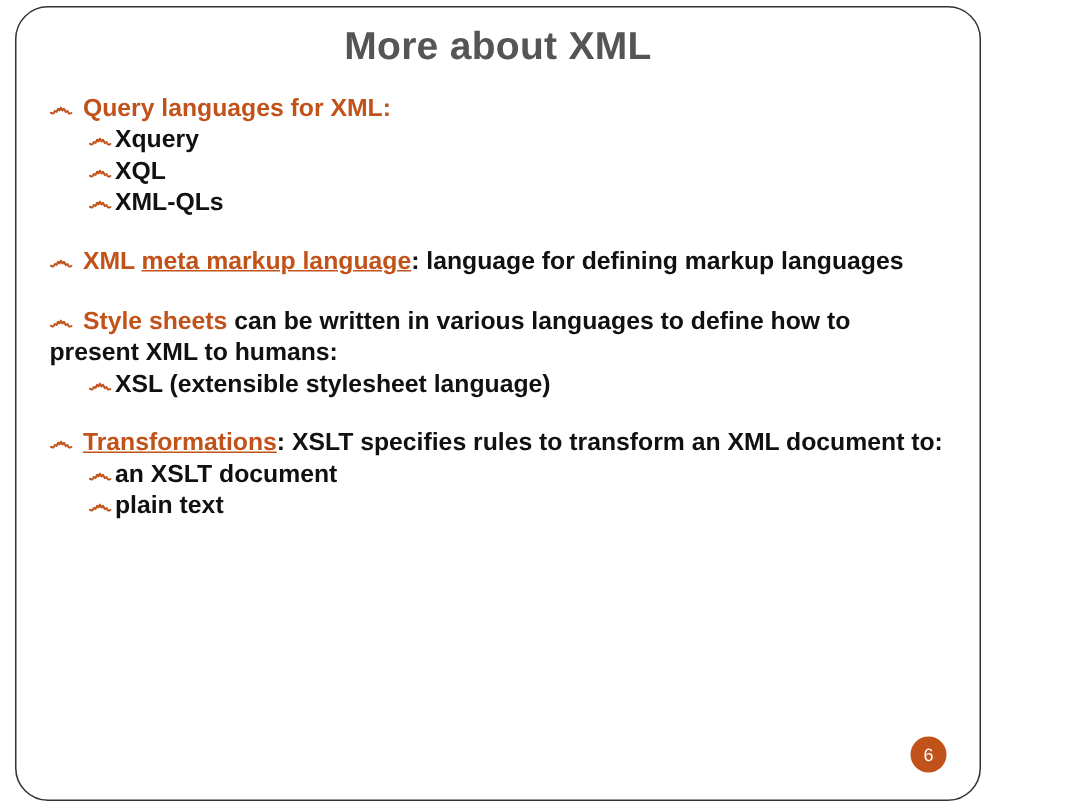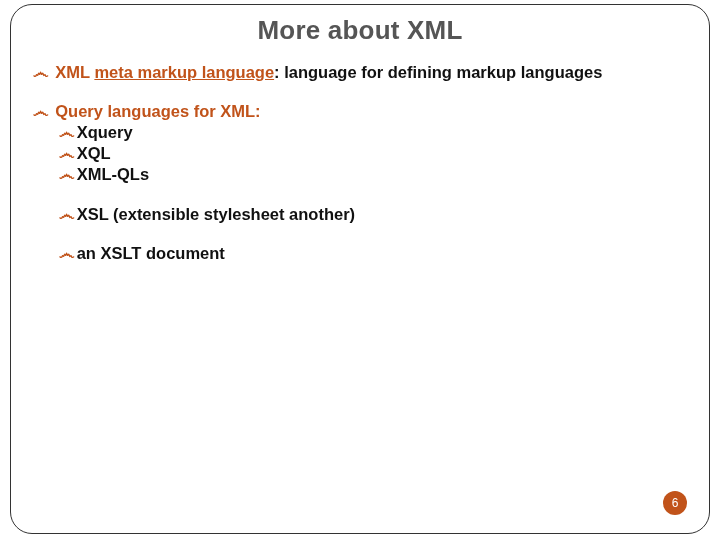--- a/index.html
+++ b/index.html
@@ -1,18 +1,18 @@
 <!DOCTYPE html>
 <html><head>
 <meta charset="utf-8">
 <style>
   * { margin: 0; padding: 0; box-sizing: border-box; }
   html, body { width: 720px; height: 540px; font-family: Arial, Helvetica, sans-serif; background: #fff; overflow: hidden; }
   .slide {
-    width: 700px;
+    width: 644px;
     height: 530px;
     margin: 4px 10px 6px 10px;
     border: 1px solid #333;
     border-radius: 22px;
     padding: 10px 22px 20px 22px;
     position: relative;
   }
   .title {
     text-align: center;
     font-size: 26px;
@@ -45,48 +45,59 @@
 </head>
 <body>
 
 <div class="slide">
 
   <div class="title">More about XML</div>
 
   <div class="group">
     <div class="line">
       <span class="bullet">෴</span>
-      <span class="keyword">XML</span>
-      <span class="keyword underline">meta markup language</span><span>: language for defining markup languages</span>
-    </div>
-  </div>
-
-  <div class="group">
-    <div class="line">
-      <span class="bullet">෴</span>
       <span class="keyword">Query languages for XML:</span>
     </div>
     <div class="line sub">
       <span class="bullet">෴</span><span>Xquery</span>
     </div>
     <div class="line sub">
       <span class="bullet">෴</span><span>XQL</span>
     </div>
     <div class="line sub">
       <span class="bullet">෴</span><span>XML-QLs</span>
     </div>
   </div>
 
   <div class="group">
-    <div class="line sub">
-      <span class="bullet">෴</span><span>XSL (extensible stylesheet another)</span>
+    <div class="line">
+      <span class="bullet">෴</span>
+      <span class="keyword">XML</span>
+      <span class="keyword underline">meta markup language</span><span>: language for defining markup languages</span>
     </div>
   </div>
 
   <div class="group">
+    <div class="line">
+      <span class="bullet">෴</span>
+      <span class="keyword">Style sheets</span><span> can be written in various languages to define how to present XML to humans:</span>
+    </div>
+    <div class="line sub">
+      <span class="bullet">෴</span><span>XSL (extensible stylesheet language)</span>
+    </div>
+  </div>
+
+  <div class="group">
+    <div class="line">
+      <span class="bullet">෴</span>
+      <span class="keyword underline">Transformations</span><span>: XSLT specifies rules to transform an XML document to:</span>
+    </div>
     <div class="line sub">
       <span class="bullet">෴</span><span>an XSLT document</span>
+    </div>
+    <div class="line sub">
+      <span class="bullet">෴</span><span>plain text</span>
     </div>
   </div>
 
   <div class="pagenum">6</div>
 
 </div>
 
 </body></html>

